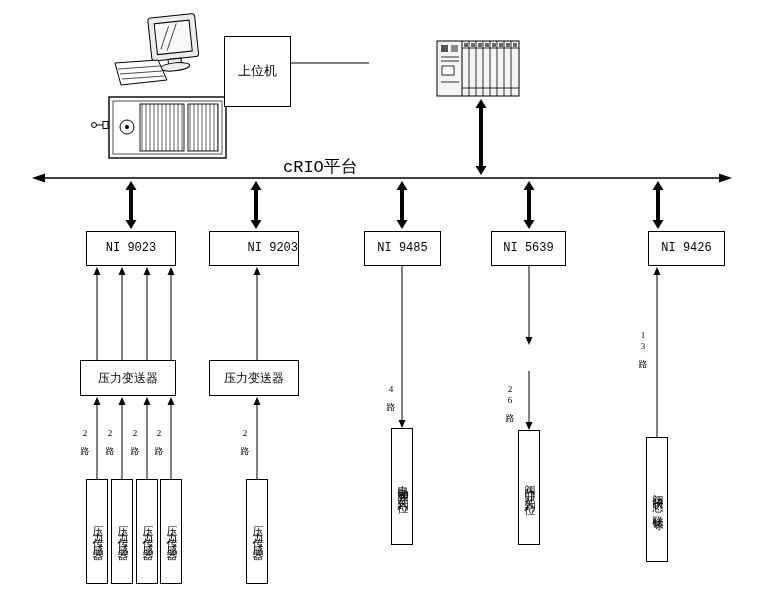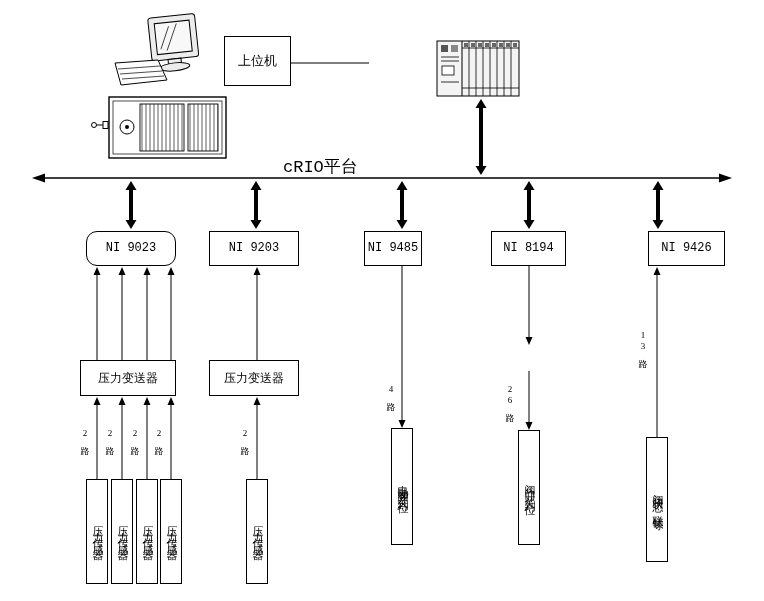--- a/index.html
+++ b/index.html
@@ -209,36 +209,36 @@
     </g>
 
     <g stroke="#000" fill="#000" stroke-width="1">
       <line x1="657" y1="274" x2="657" y2="437"></line>
         <polygon points="657,267 653.5,275 660.5,275" stroke="none"></polygon>
     </g>
   </svg>
 
   <div class="bus-label" style="left:283px; top:155px;">cRIO平台</div>
 
-  <div class="box" style="left:224px; top:36px; width:67px; height:50px; font-size:13px;text-align:center;">
+  <div class="box" style="left:224px; top:36px; width:67px; height:71px; font-size:13px;text-align:center;">
     <span>上位机</span>
   </div>
 
 
-  <div class="box mono" style="left:86px; top:231px; width:90px; height:35px;border-radius:11px;">
+  <div class="box mono" style="left:86px; top:231px; width:90px; height:35px;">
     <span>NI 9023</span>
   </div>
-  <div class="box mono" style="left:209px; top:231px; width:90px; height:35px;">
+  <div class="box mono" style="left:209px; top:231px; width:90px; height:35px;justify-content:flex-end;">
     <span>NI 9203</span>
   </div>
-  <div class="box mono" style="left:364px; top:231px; width:58px; height:35px;">
+  <div class="box mono" style="left:364px; top:231px; width:77px; height:35px;">
     <span>NI 9485</span>
   </div>
   <div class="box mono" style="left:491px; top:231px; width:75px; height:35px;">
-    <span>NI 8194</span>
+    <span>NI 5639</span>
   </div>
   <div class="box mono" style="left:620px; top:231px; width:77px; height:35px;margin-left:28px;">
     <span>NI 9426</span>
   </div>
 
   <div class="box" style="left:80px; top:360px; width:96px; height:36px;">
     <span>压力变送器</span>
   </div>
   <div class="box" style="left:209px; top:360px; width:90px; height:36px;">
     <span>压力变送器</span>

